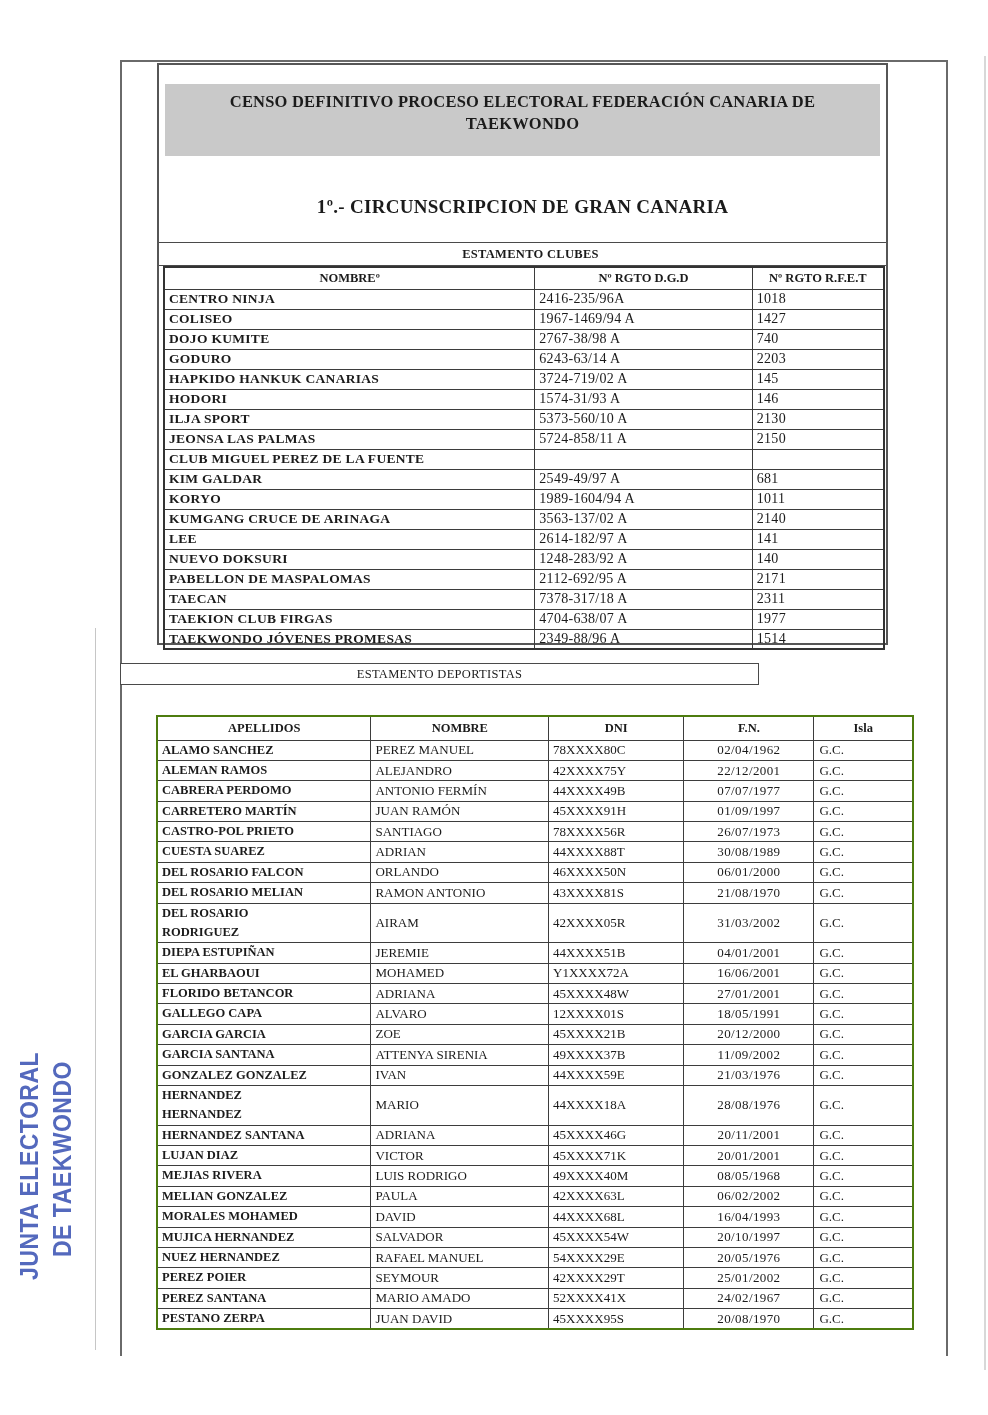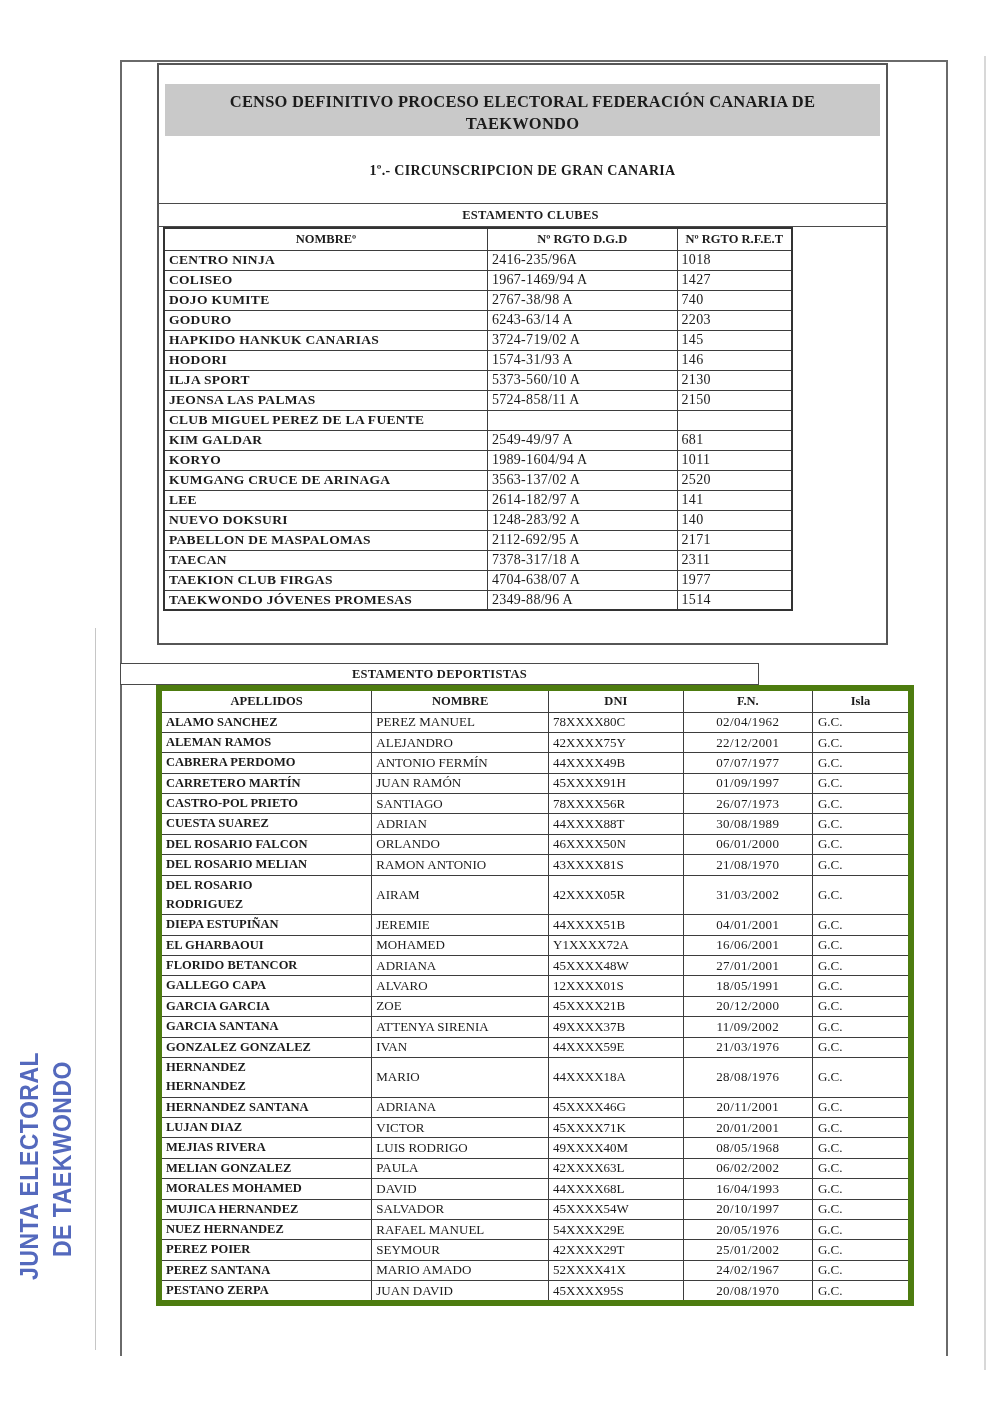--- a/index.html
+++ b/index.html
@@ -25,45 +25,45 @@
   }
   .stamp .l1{left:14px;top:750px;font-size:23px;letter-spacing:.5px;transform:rotate(-90deg) scaleY(1.12);}
   .stamp .l2{left:47px;top:727px;font-size:23px;letter-spacing:.5px;transform:rotate(-90deg) scaleY(1.12);}
 
   
   .clubs-box{
     position:absolute;left:157px;top:63px;width:731px;height:582px;
     border:2px solid #565656;box-sizing:border-box;background:#fff;
   }
   .title-band{
-    margin:19px 6px 0 6px;height:52px;background:#c9c9c9;
+    margin:19px 6px 0 6px;height:72px;background:#c9c9c9;
     text-align:center;font-weight:bold;font-size:16.5px;line-height:1.35;
     box-sizing:border-box;padding:7px 40px 0 40px;letter-spacing:.2px;
   }
-  .subtitle{margin-top:27px;text-align:center;font-weight:bold;font-size:14px;letter-spacing:.3px;}
+  .subtitle{margin-top:40px;text-align:center;font-weight:bold;font-size:19px;letter-spacing:.3px;}
   .section-band{
     margin-top:24px;border-top:1.5px solid #4a4a4a;border-bottom:1.5px solid #4a4a4a;
     height:22px;line-height:22px;text-align:center;font-weight:bold;font-size:12.5px;letter-spacing:.3px;padding-left:16px;
   }
   .dep-band{
     position:absolute;left:120px;top:663px;width:639px;height:22px;box-sizing:border-box;
     border:1.5px solid #4a4a4a;background:#fff;
-    line-height:20px;text-align:center;font-weight:bold;font-size:12.5px;letter-spacing:.3px;
+    line-height:20px;text-align:center;font-weight:normal;font-size:12.5px;letter-spacing:.3px;
   }
 
   
   table{border-collapse:collapse;table-layout:fixed;}
   th,td{border:1px solid #3d3d3d;overflow:hidden;box-sizing:border-box;}
   th{font-weight:bold;text-align:center;font-size:12.5px;height:22px;padding:1px 2px;}
   td{height:20px;padding:0 4px;vertical-align:middle;}
-  .clubs-table{margin:0 2px 0 4px;width:630px;border:2px solid #333;}
+  .clubs-table{margin:0 2px 0 4px;width:722px;border:2px solid #333;}
   .clubs-table td:first-child{font-weight:bold;font-size:13.5px;}
   .clubs-table td{font-size:14px;letter-spacing:.3px;}
   .dep-table{
-    position:absolute;left:156px;top:685px;width:758px;border:6px solid #4d7c0f;background:#fff;
+    position:absolute;left:156px;top:715px;width:758px;border:2px solid #4d7c0f;background:#fff;
   }
   .dep-table th{height:24px;}
   .dep-table td{font-size:13px;}
   .dep-table td:first-child{font-weight:bold;font-size:12.5px;white-space:pre-line;line-height:1.55;margin-top:47px;}
   .dep-table td:nth-child(4){text-align:center;letter-spacing:.4px;}
   .dep-table td:nth-child(5){padding-left:5px;}
 </style>
 </head>
 <body>
 
@@ -146,21 +146,21 @@
           <td>681</td>
         </tr>
         <tr>
           <td>KORYO</td>
           <td>1989-1604/94 A</td>
           <td>1011</td>
         </tr>
         <tr>
           <td>KUMGANG CRUCE DE ARINAGA</td>
           <td>3563-137/02 A</td>
-          <td>2520</td>
+          <td>2140</td>
         </tr>
         <tr>
           <td>LEE</td>
           <td>2614-182/97 A</td>
           <td>141</td>
         </tr>
         <tr>
           <td>NUEVO DOKSURI</td>
           <td>1248-283/92 A</td>
           <td>140</td>

